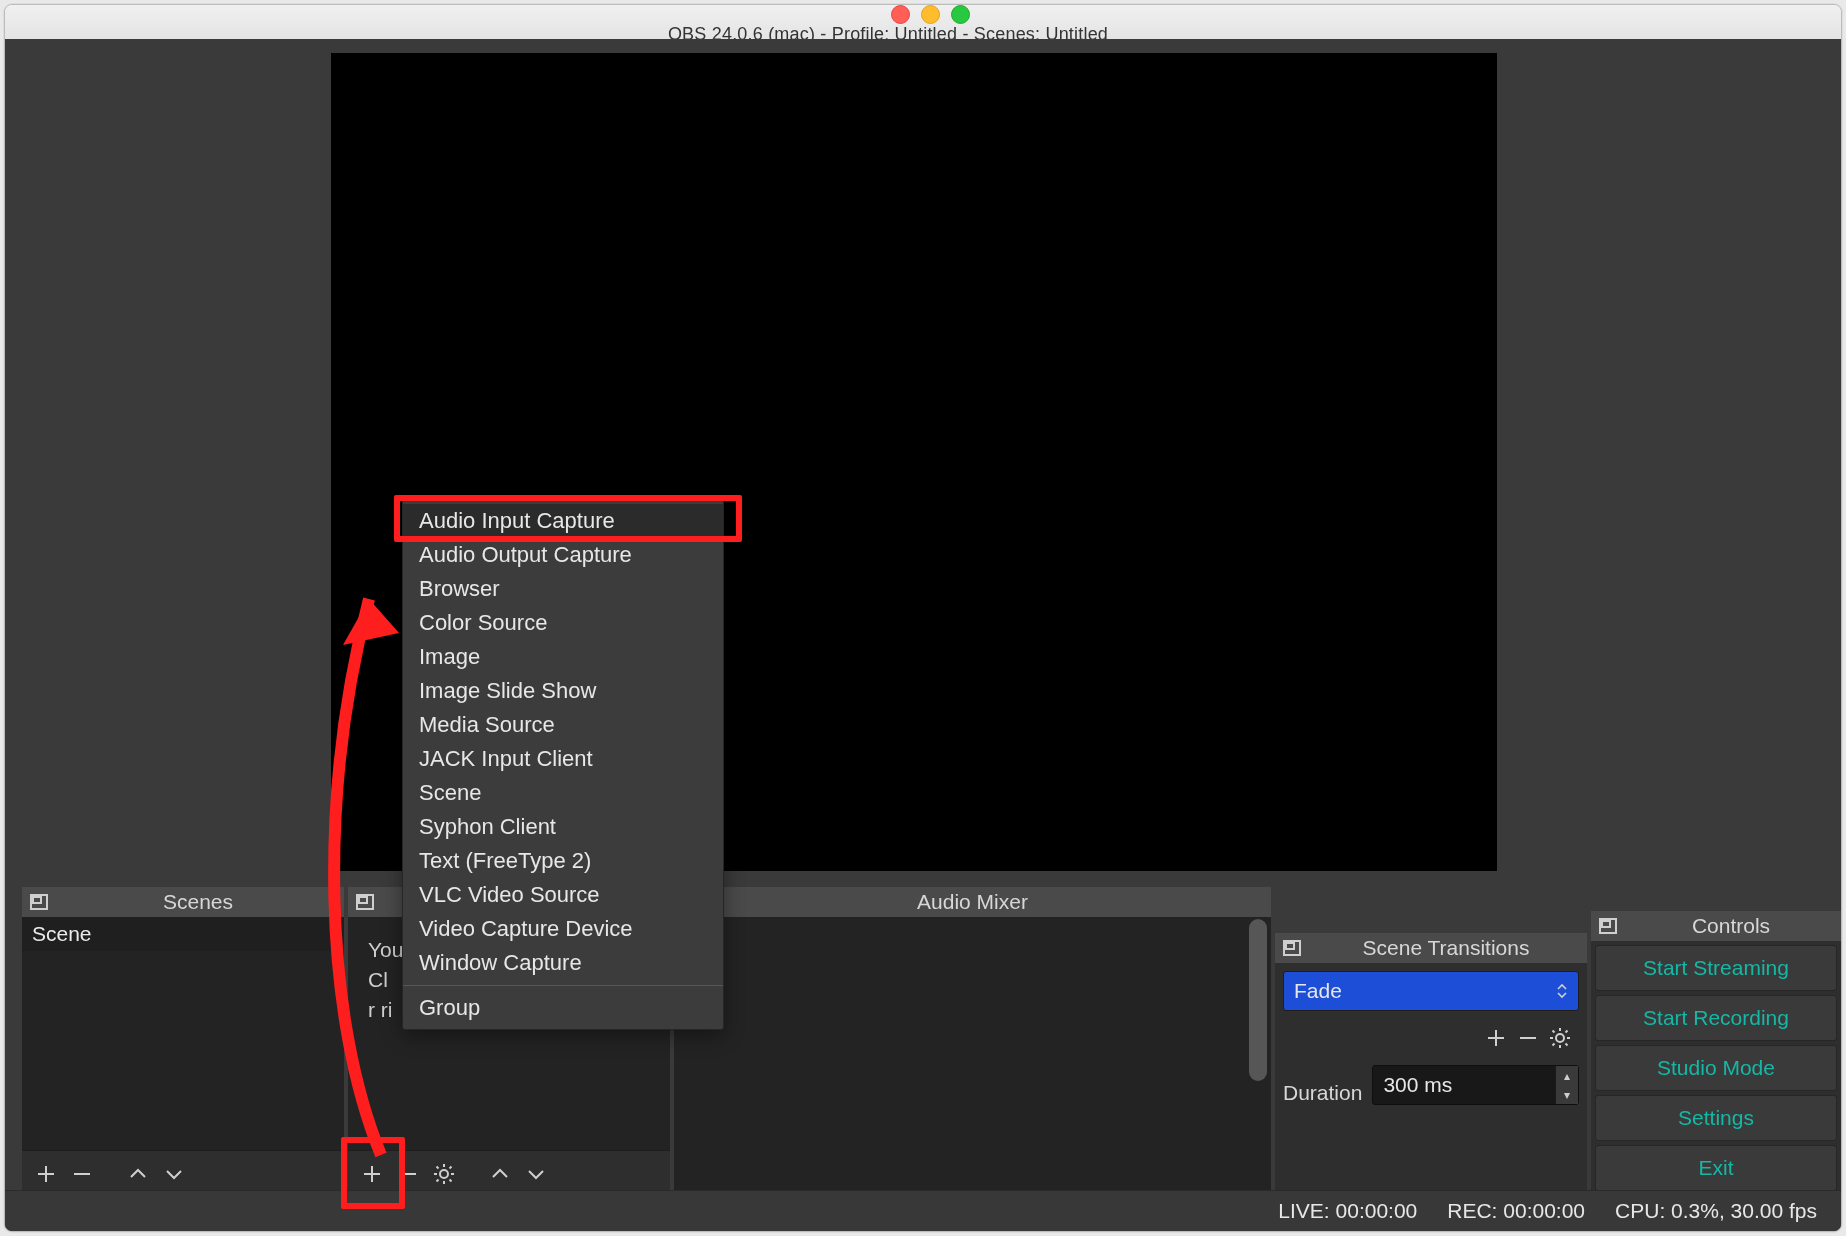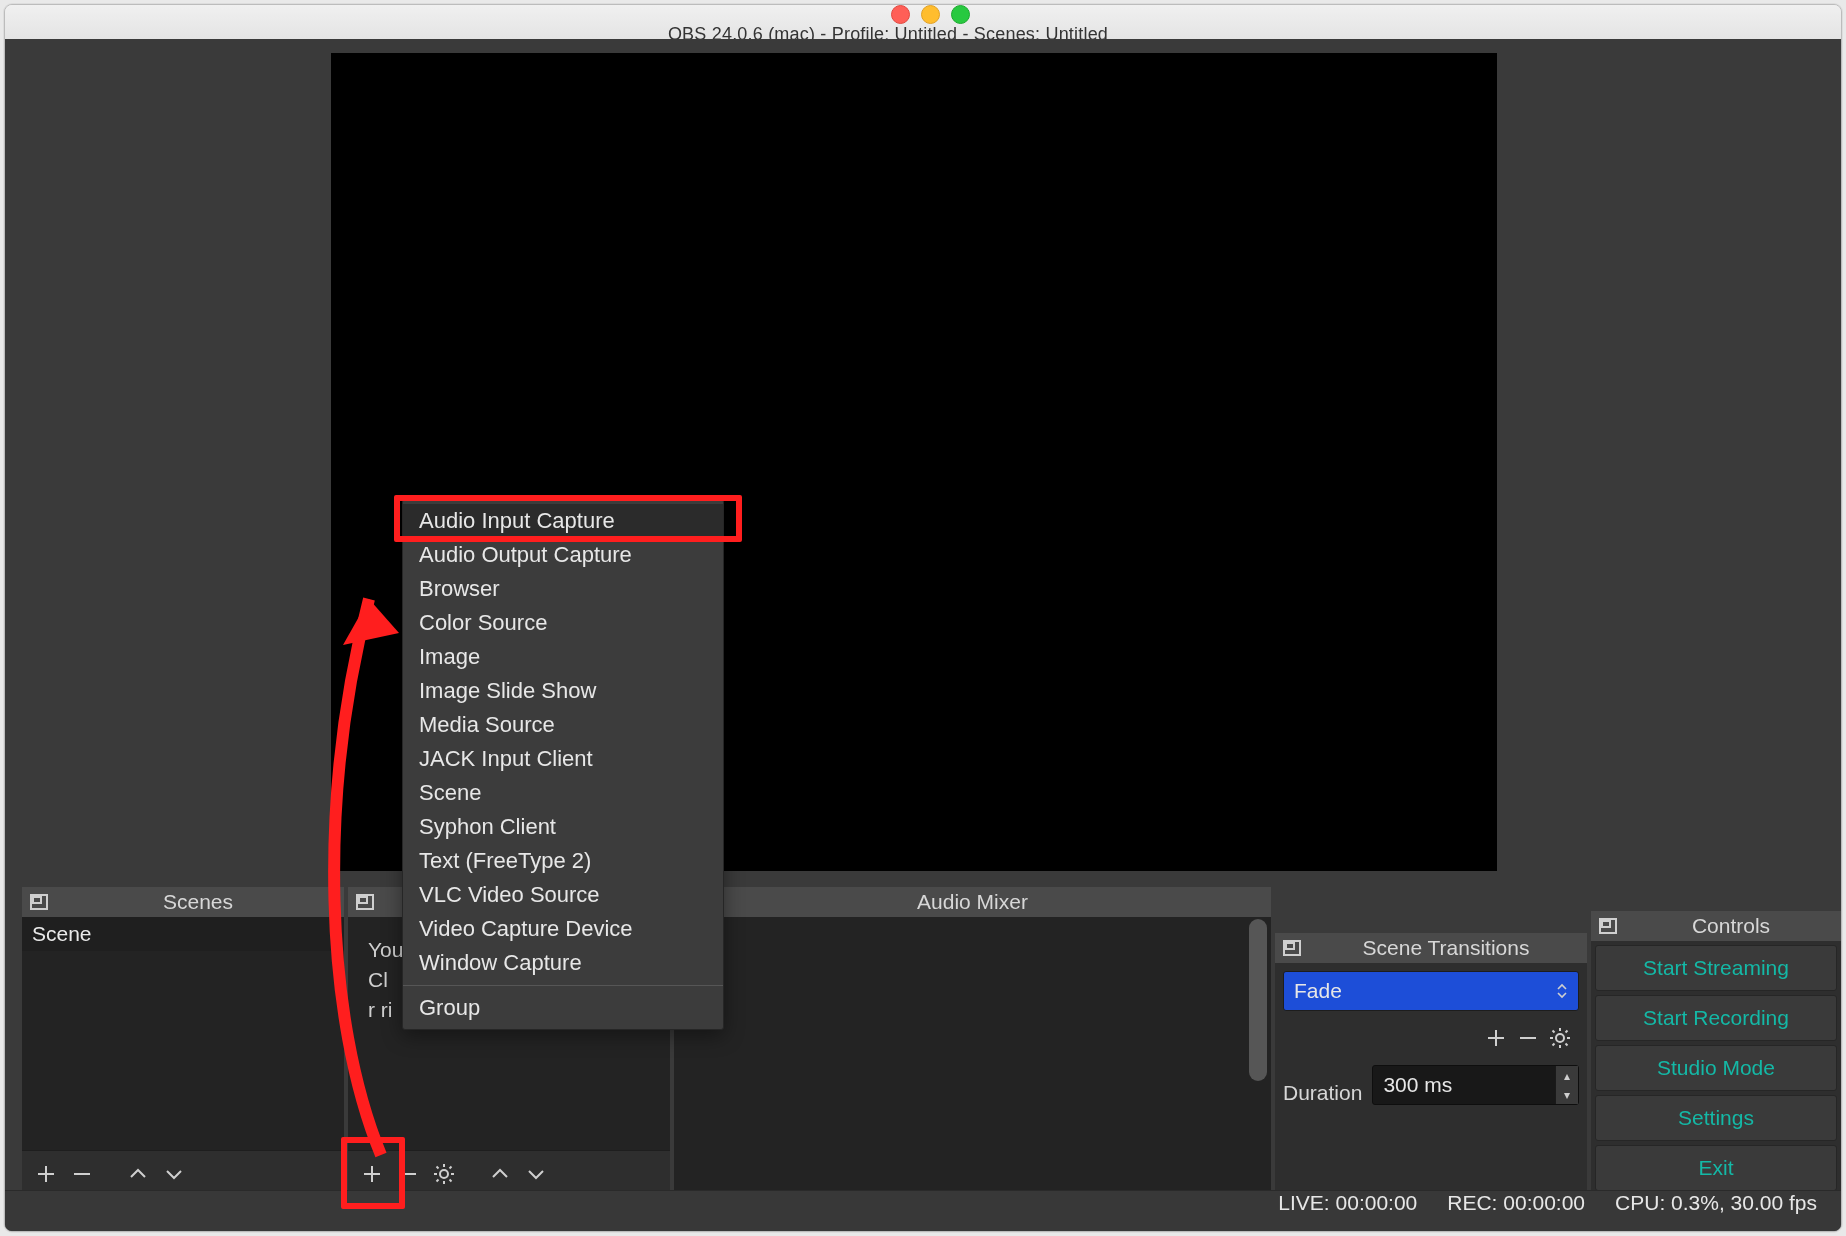--- a/index.html
+++ b/index.html
@@ -46,21 +46,21 @@
   .row-tools{display:flex;justify-content:flex-end;gap:10px;align-items:center;height:38px;padding-right:8px;}
   .dur-row{display:flex;align-items:flex-end;gap:10px;}
   .dur-row label{color:#d7d7d7;font-size:21px;}
   .spin{flex:1;height:38px;background:#181818;border:1px solid #0e0e0e;border-radius:3px;color:#e7e7e7;font-size:21px;display:flex;align-items:center;padding:0 26px 0 10px;position:relative;}
   .spin .arrows{position:absolute;right:0;top:0;bottom:0;width:22px;background:#3a3a3a;border-left:1px solid #1a1a1a;display:flex;flex-direction:column;}
   .spin .arrows div{flex:1;display:flex;align-items:center;justify-content:center;color:#cfcfcf;font-size:12px;}
   
   .ctrl-body{display:flex;flex-direction:column;gap:4px;padding:4px;}
   .btn{height:44px;background:#3a3a3a;border:1px solid #262626;border-radius:3px;color:#14b8a6;font-size:21px;display:flex;align-items:center;justify-content:center;}
   
-  .statusbar{position:absolute;left:0;right:0;bottom:0;height:40px;background:#383838;border-top:1px solid #2a2a2a;display:flex;align-items:flex-start;color:#e7e7e7;font-size:21px;gap:30px;padding-right:24px;justify-content:flex-end;}
+  .statusbar{position:absolute;left:0;right:0;bottom:0;height:40px;background:#383838;border-top:1px solid #2a2a2a;display:flex;align-items:center;color:#e7e7e7;font-size:21px;gap:30px;padding-right:24px;justify-content:flex-end;}
   
   .ctx{position:absolute;background:#3c3c3c;border:1px solid #262626;border-radius:3px;color:#e7e7e7;font-size:22px;padding:4px 0;box-shadow:0 6px 20px rgba(0,0,0,.4);}
   .ctx .mi{padding:4px 16px;white-space:nowrap;cursor:default;}
   .ctx .mi.hl{background:#2b2b2b;}
   .ctx .sep{height:1px;background:#565656;margin:5px 0;}
   
   .annot{position:absolute;border:6px solid #ff1e1e;border-radius:2px;pointer-events:none;}
   svg.arrow{position:absolute;pointer-events:none;}
   
   .ic{width:22px;height:22px;display:block;}

